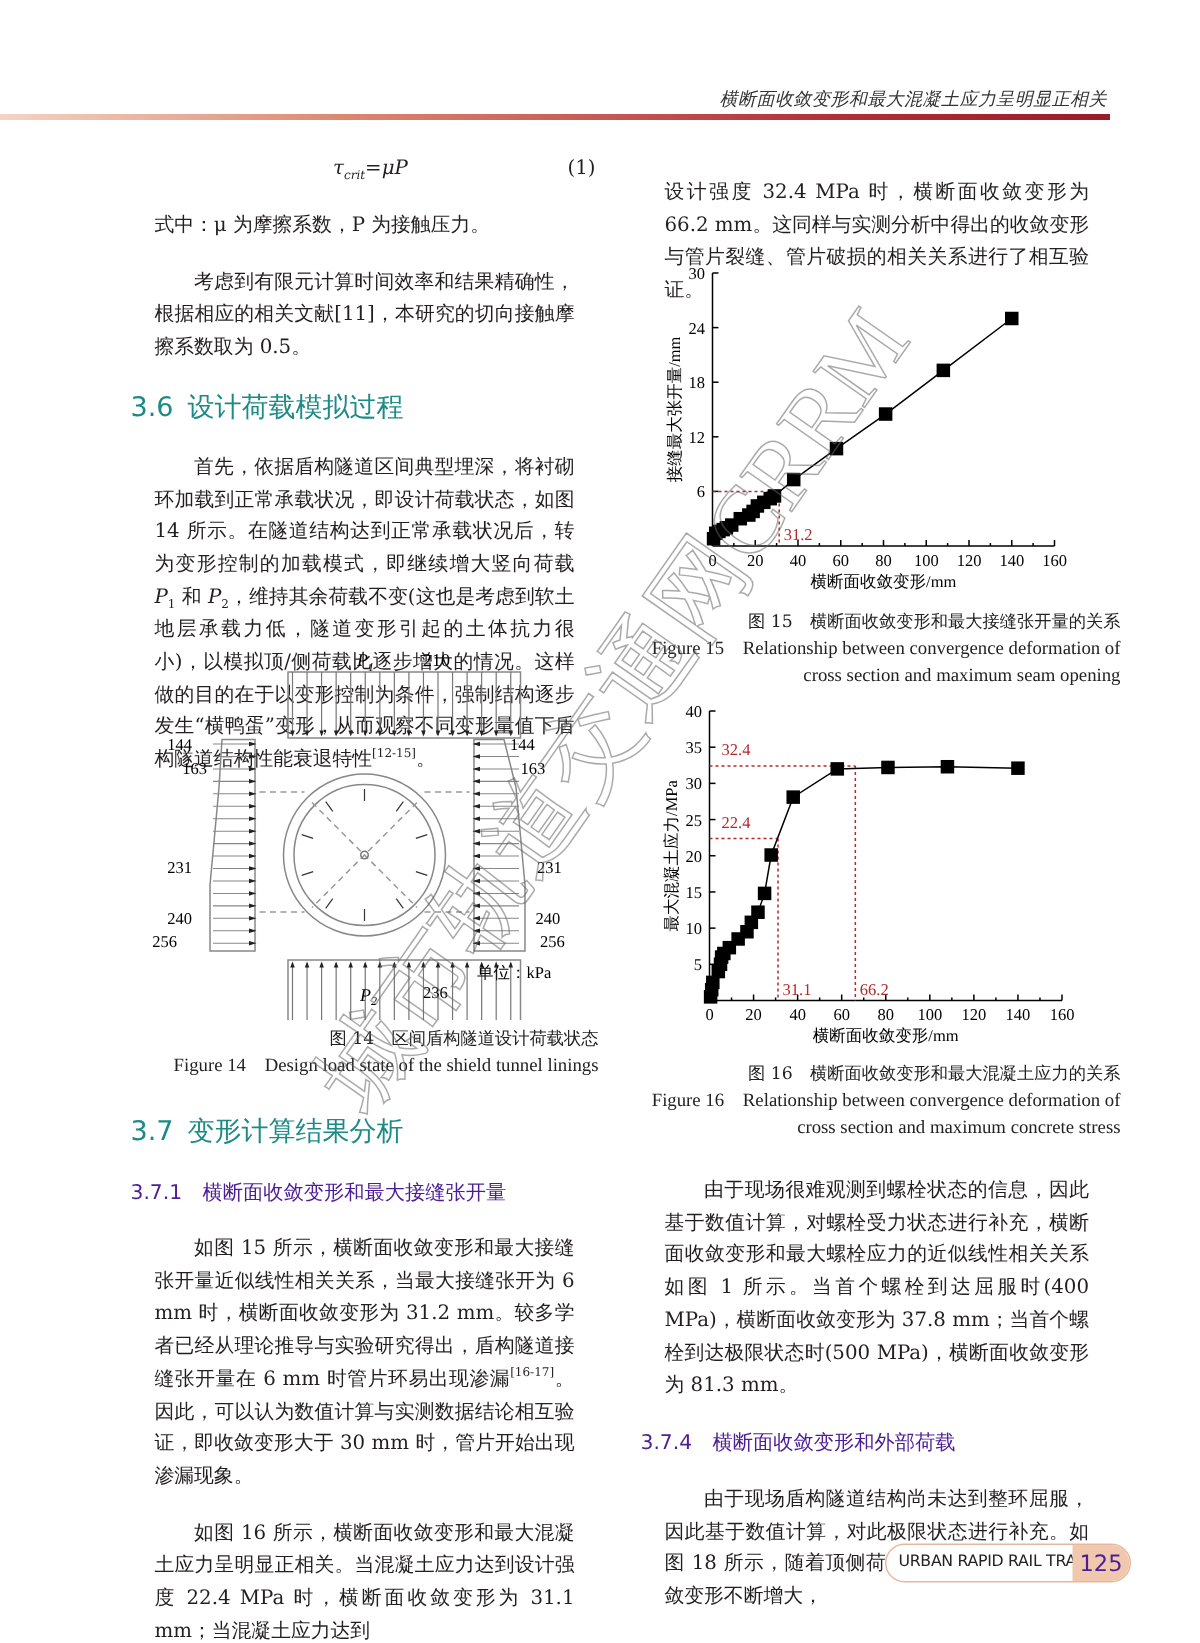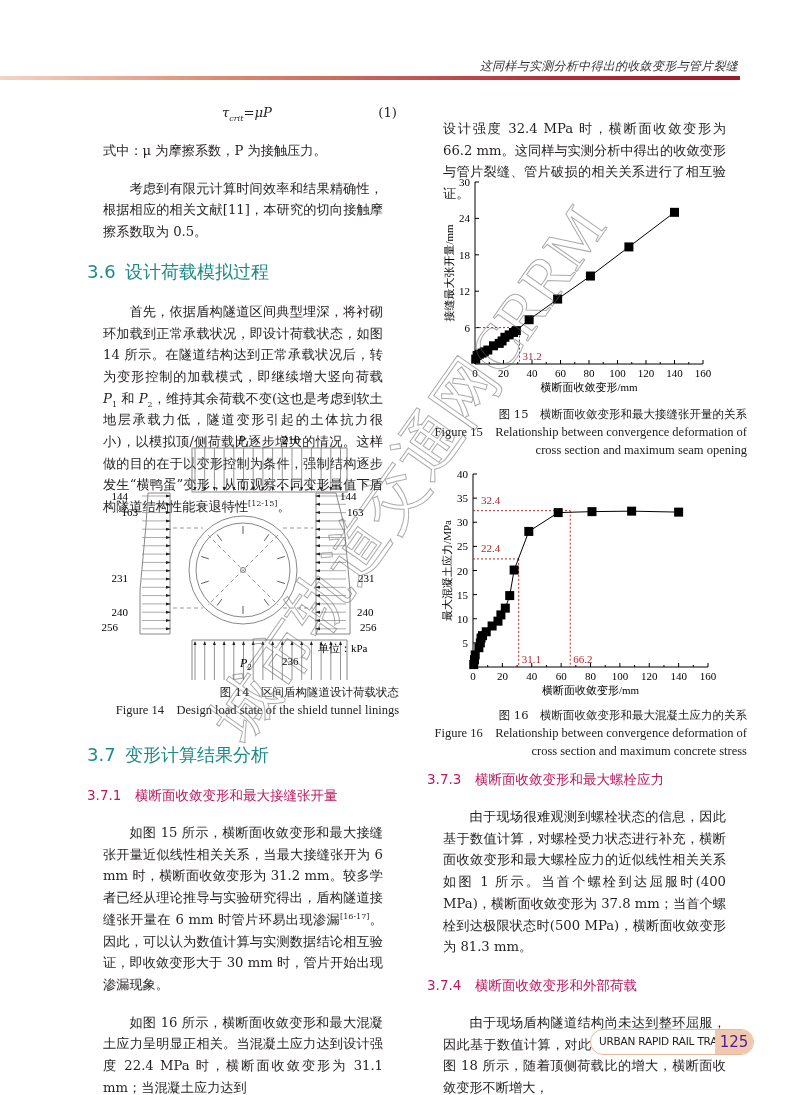--- a/index.html
+++ b/index.html
@@ -13,21 +13,21 @@
   .col { position:absolute; font-size:13.2px; line-height:21.7px; text-align:justify; }
   .col-left { left:87px; top:102px; width:312px; }
   .col-right { left:427px; top:102px; width:315px; }
   .p { margin:16px; }
   .indent { text-indent:2em; }
   .eq { position:relative; height:22px; }
   .eq .expr { position:absolute; left:135px; font-style:italic; }
   .eq .num { position:absolute; right:2px; }
   sub, sup { font-size:8px; line-height:0; }
   .h2 { color:#1d8a86; font-family:"DejaVu Sans","Liberation Sans",sans-serif; font-size:18px; margin:18px 0; line-height:22px; }
-  .h3 { color:#be185d; font-family:"DejaVu Sans","Liberation Sans",sans-serif; font-size:13.5px; margin:1px 0; line-height:22px; }
+  .h3 { color:#4c1d95; font-family:"DejaVu Sans","Liberation Sans",sans-serif; font-size:13.5px; margin:1px 0; line-height:22px; }
   .h2 .num, .h3 .num { display:inline-block; width:38px; }
   .h3 .num { width:48px; }
   .caption { text-align:right; font-size:11.5px; line-height:18px; color:#222; }
   .caption-en { font-family:"Liberation Serif","DejaVu Serif",serif; font-size:12.5px; }
   .fig14 { position:absolute; left:100px; top:430px; width:310px; height:250px; }
   .chart15 { position:absolute; left:428px; top:172px; width:310px; height:222px; }
   .chart16 { position:absolute; left:428px; top:462px; width:310px; height:238px; }
   svg text { font-family:"Liberation Serif","DejaVu Serif",serif; }
   .footer-pill { position:absolute; left:590px; top:1029px; width:162px; height:24px;
                  border:1.5px solid #e8b89c; border-radius:13px; background:#fff; overflow:hidden; }
@@ -36,21 +36,21 @@
   .footer-pill .page { position:absolute; right:0; top:0; width:38px; height:24px;
                        background:#f0c8ae; border-radius:0 12px 12px 0; font-size:15px; text-align:center; line-height:24px;
                        font-family:"DejaVu Sans","Liberation Sans",sans-serif; color:#4c1d95; }
   .footer-pill .page:before { content:""; position:absolute; left:-10px; top:0; width:20px; height:24px;
                        background:#f0c8ae; border-radius:0 0 0 12px; transform:skewX(-12deg); z-index:-1;}
   .watermark { position:absolute; left:0; top:0; width:800px; height:1095px; pointer-events:none; }
 </style>
 </head>
 <body>
 
-<div class="abs running-title">这同样与实测分析中得出的收敛变形与管片裂缝</div>
+<div class="abs running-title">横断面收敛变形和最大混凝土应力呈明显正相关</div>
 <div class="abs header-rule"></div>
 
 <div class="col col-left">
   <div class="eq">
     <span class="expr"><span>τ</span><sub>crit</sub><span>=μP</span></span>
     <span class="num">(1)</span>
   </div>
   <p class="p">式中：μ 为摩擦系数，P 为接触压力。</p>
   <p class="p indent">考虑到有限元计算时间效率和结果精确性，根据相应的相关文献[11]，本研究的切向接触摩擦系数取为 0.5。</p>
   <div class="h2"><span class="num">3.6</span><span>设计荷载模拟过程</span></div>
@@ -414,21 +414,20 @@
       <rect x="246.125" y="45.61750000000001" width="9" height="9" fill="#000"></rect>
     </svg>
 </div>
 <div class="abs caption" style="left:427px; top:706px; width:320px;">
   <div>图 16　横断面收敛变形和最大混凝土应力的关系</div>
   <div class="caption-en">Figure 16　Relationship between convergence deformation of</div>
   <div class="caption-en">cross section and maximum concrete stress</div>
 </div>
 
 <div class="col col-right" style="top:767px;">
-  <div class="h3"><span class="num">3.7.3</span><span>横断面收敛变形和最大螺栓应力</span></div>
   <p class="p indent">由于现场很难观测到螺栓状态的信息，因此基于数值计算，对螺栓受力状态进行补充，横断面收敛变形和最大螺栓应力的近似线性相关关系如图 1 所示。当首个螺栓到达屈服时(400 MPa)，横断面收敛变形为 37.8 mm；当首个螺栓到达极限状态时(500 MPa)，横断面收敛变形为 81.3 mm。</p>
   <div class="h3"><span class="num">3.7.4</span><span>横断面收敛变形和外部荷载</span></div>
   <p class="p indent">由于现场盾构隧道结构尚未达到整环屈服，因此基于数值计算，对此极限状态进行补充。如图 18 所示，随着顶侧荷载比的增大，横断面收敛变形不断增大，</p>
 </div>
 
 <div class="footer-pill">
   <span class="label">URBAN RAPID RAIL TRANSIT</span>
   <span class="page">125</span>
 </div>
 

